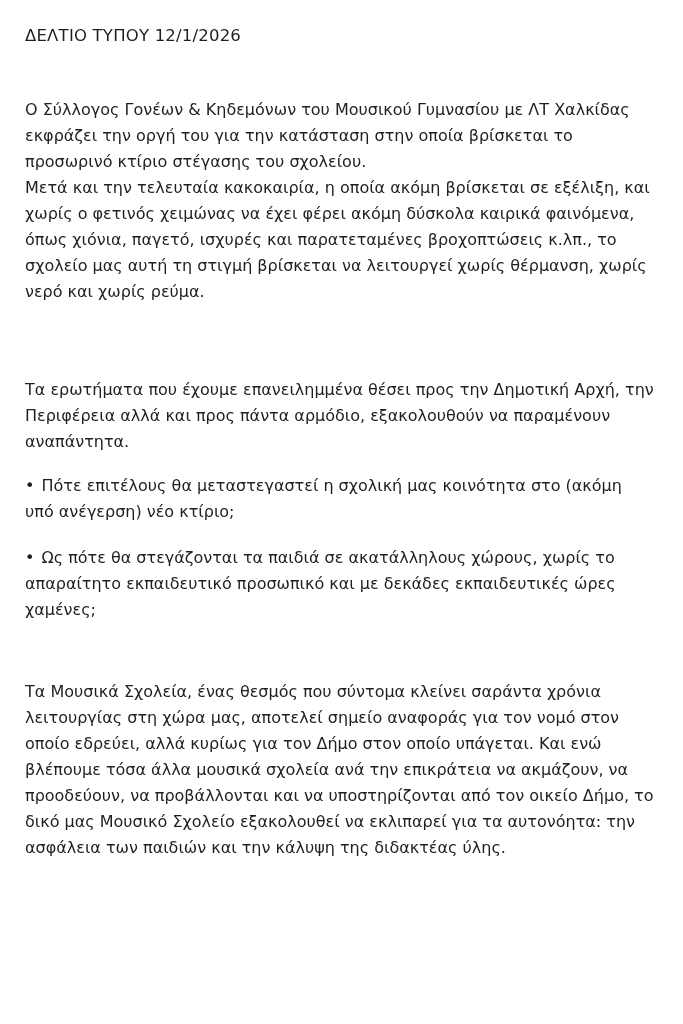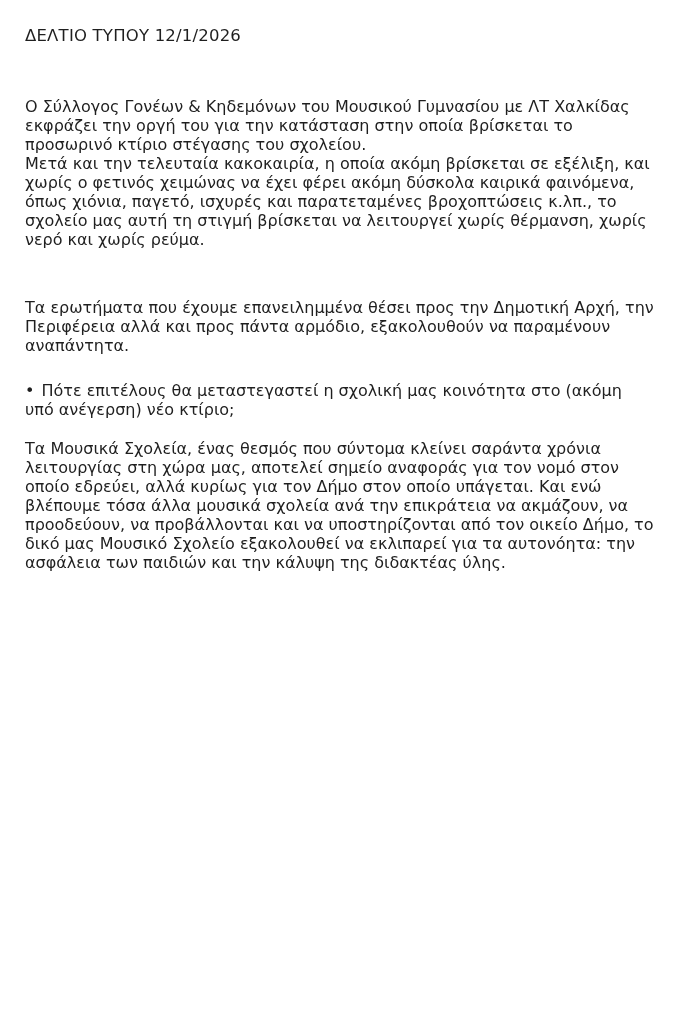--- a/index.html
+++ b/index.html
@@ -23,26 +23,26 @@
   }
   .title {
     font-size: 16.5px;
     font-weight: 400;
     margin: 0 0 48px 0;
     line-height: 27px;
     letter-spacing: 0.2px;
   }
   .para {
     font-size: 16px;
-    line-height: 19px;
+    line-height: 26px;
     margin: 0;
     text-align: left;
   }
-  .para.gap-after-lg { margin-bottom: 49px; }
-  .para.gap-after-md { margin-bottom: 26px; }
+  .para.gap-after-lg { margin-bottom: 72px; }
+  .para.gap-after-md { margin-bottom: 18px; }
   .para.gap-after-sm { margin-bottom: 14px; }
   .bullet { margin-bottom: 20px; }
   .bullet.last { margin-bottom: 56px; }
   .bullet-marker { margin-right: 7px; }
 </style>
 </head>
 <body>
 
 <div class="page">
 
@@ -50,17 +50,18 @@
 
   <p class="para">Ο Σύλλογος Γονέων &amp; Κηδεμόνων του Μουσικού Γυμνασίου με ΛΤ Χαλκίδας εκφράζει την οργή του για την κατάσταση στην οποία βρίσκεται το προσωρινό κτίριο στέγασης του σχολείου.</p>
 
   <p class="para gap-after-lg">Μετά και την τελευταία κακοκαιρία, η οποία ακόμη βρίσκεται σε εξέλιξη, και χωρίς ο φετινός χειμώνας να έχει φέρει ακόμη δύσκολα καιρικά φαινόμενα, όπως χιόνια, παγετό, ισχυρές και παρατεταμένες βροχοπτώσεις κ.λπ., το σχολείο μας αυτή τη στιγμή βρίσκεται να λειτουργεί χωρίς θέρμανση, χωρίς νερό και χωρίς ρεύμα.</p>
 
   <p class="para gap-after-md">Τα ερωτήματα που έχουμε επανειλημμένα θέσει προς την Δημοτική Αρχή, την Περιφέρεια αλλά και προς πάντα αρμόδιο, εξακολουθούν να παραμένουν αναπάντητα.</p>
 
   <p class="para bullet"><span class="bullet-marker">•</span><span>Πότε επιτέλους θα μεταστεγαστεί η σχολική μας κοινότητα στο (ακόμη υπό ανέγερση) νέο κτίριο;</span></p>
 
 
+  <p class="para bullet last"><span class="bullet-marker">•</span><span>Ως πότε θα στεγάζονται τα παιδιά σε ακατάλληλους χώρους, χωρίς το απαραίτητο εκπαιδευτικό προσωπικό και με δεκάδες εκπαιδευτικές ώρες χαμένες;</span></p>
 
 
   <p class="para">Τα Μουσικά Σχολεία, ένας θεσμός που σύντομα κλείνει σαράντα χρόνια λειτουργίας στη χώρα μας, αποτελεί σημείο αναφοράς για τον νομό στον οποίο εδρεύει, αλλά κυρίως για τον Δήμο στον οποίο υπάγεται. Και ενώ βλέπουμε τόσα άλλα μουσικά σχολεία ανά την επικράτεια να ακμάζουν, να προοδεύουν, να προβάλλονται και να υποστηρίζονται από τον οικείο Δήμο, το δικό μας Μουσικό Σχολείο εξακολουθεί να εκλιπαρεί για τα αυτονόητα: την ασφάλεια των παιδιών και την κάλυψη της διδακτέας ύλης.</p>
 
 </div>
 
 </body></html>

